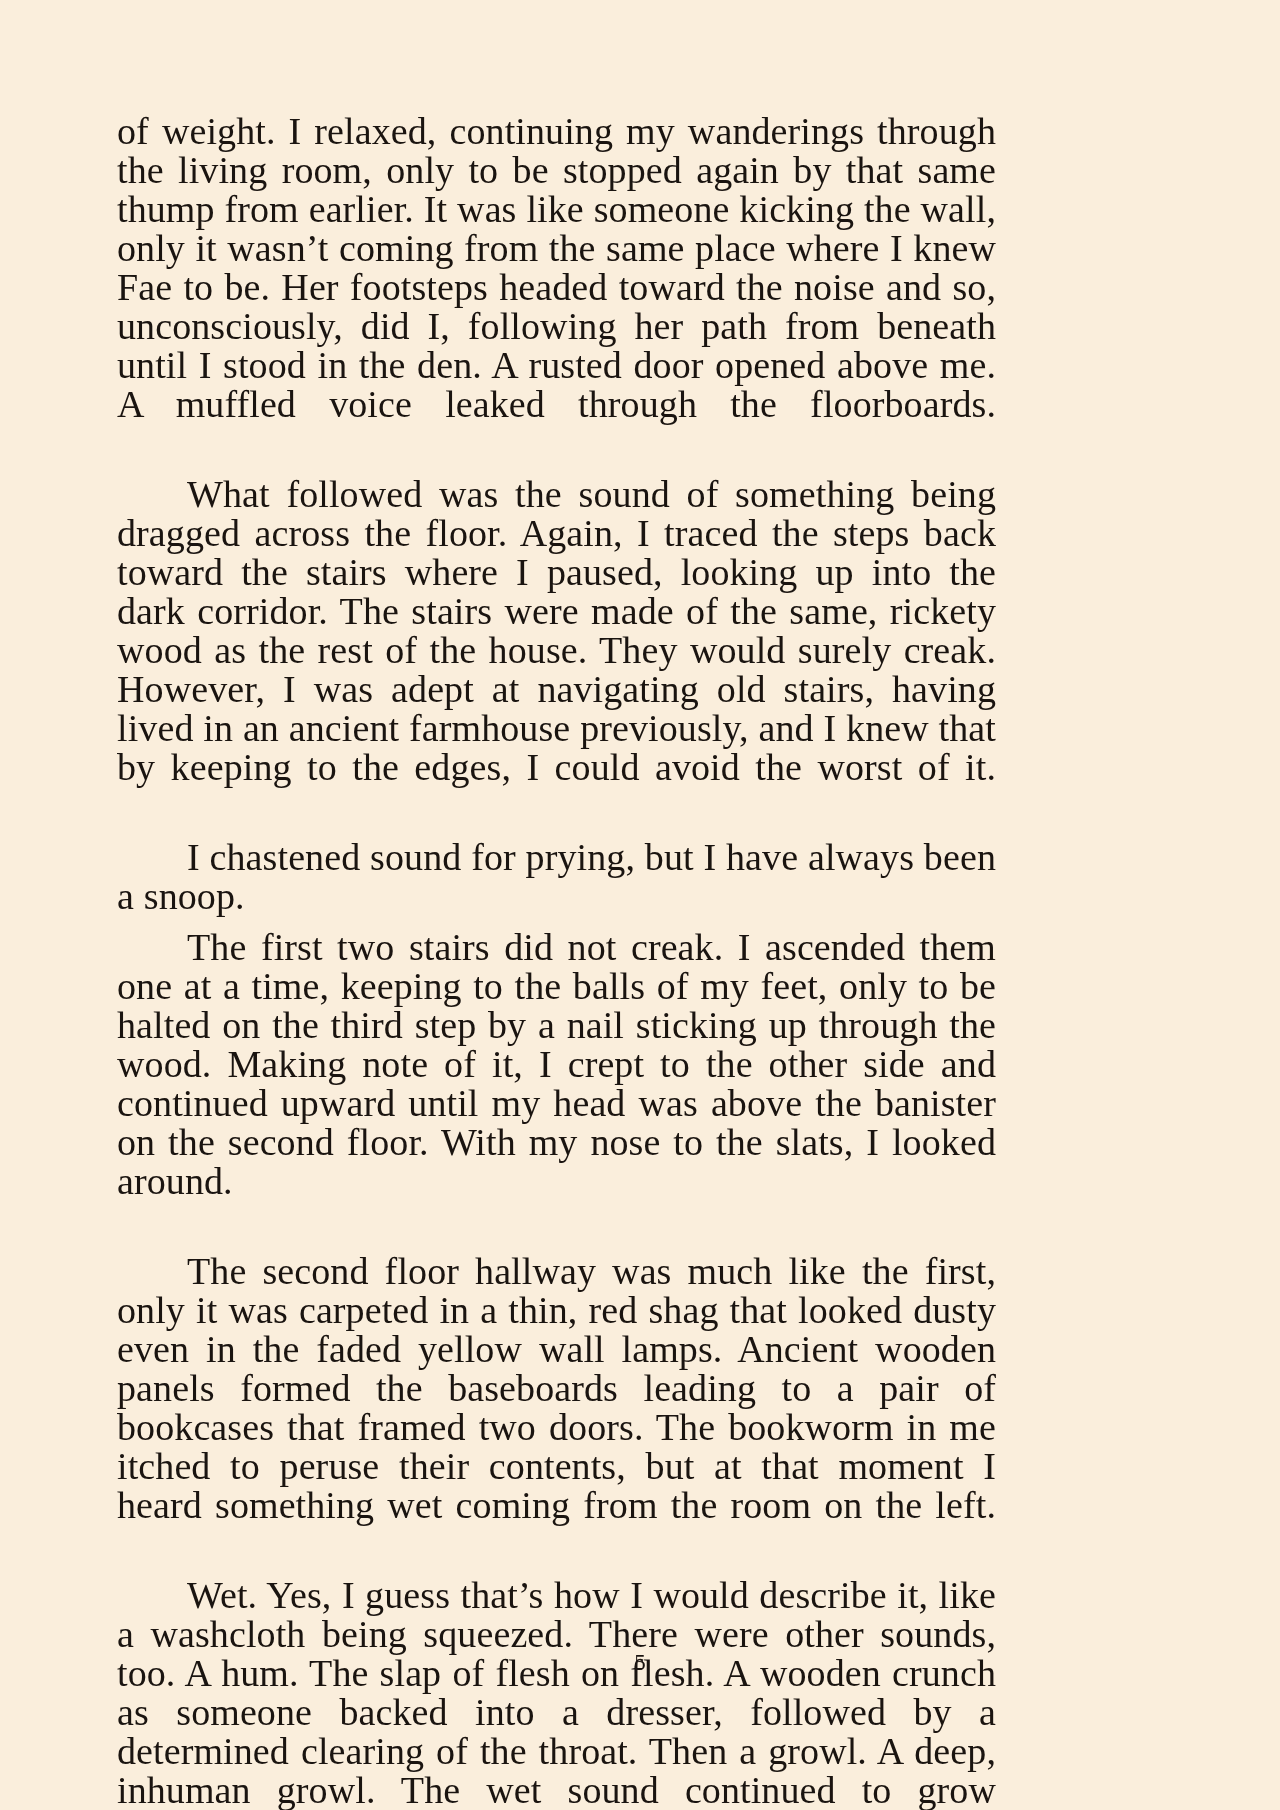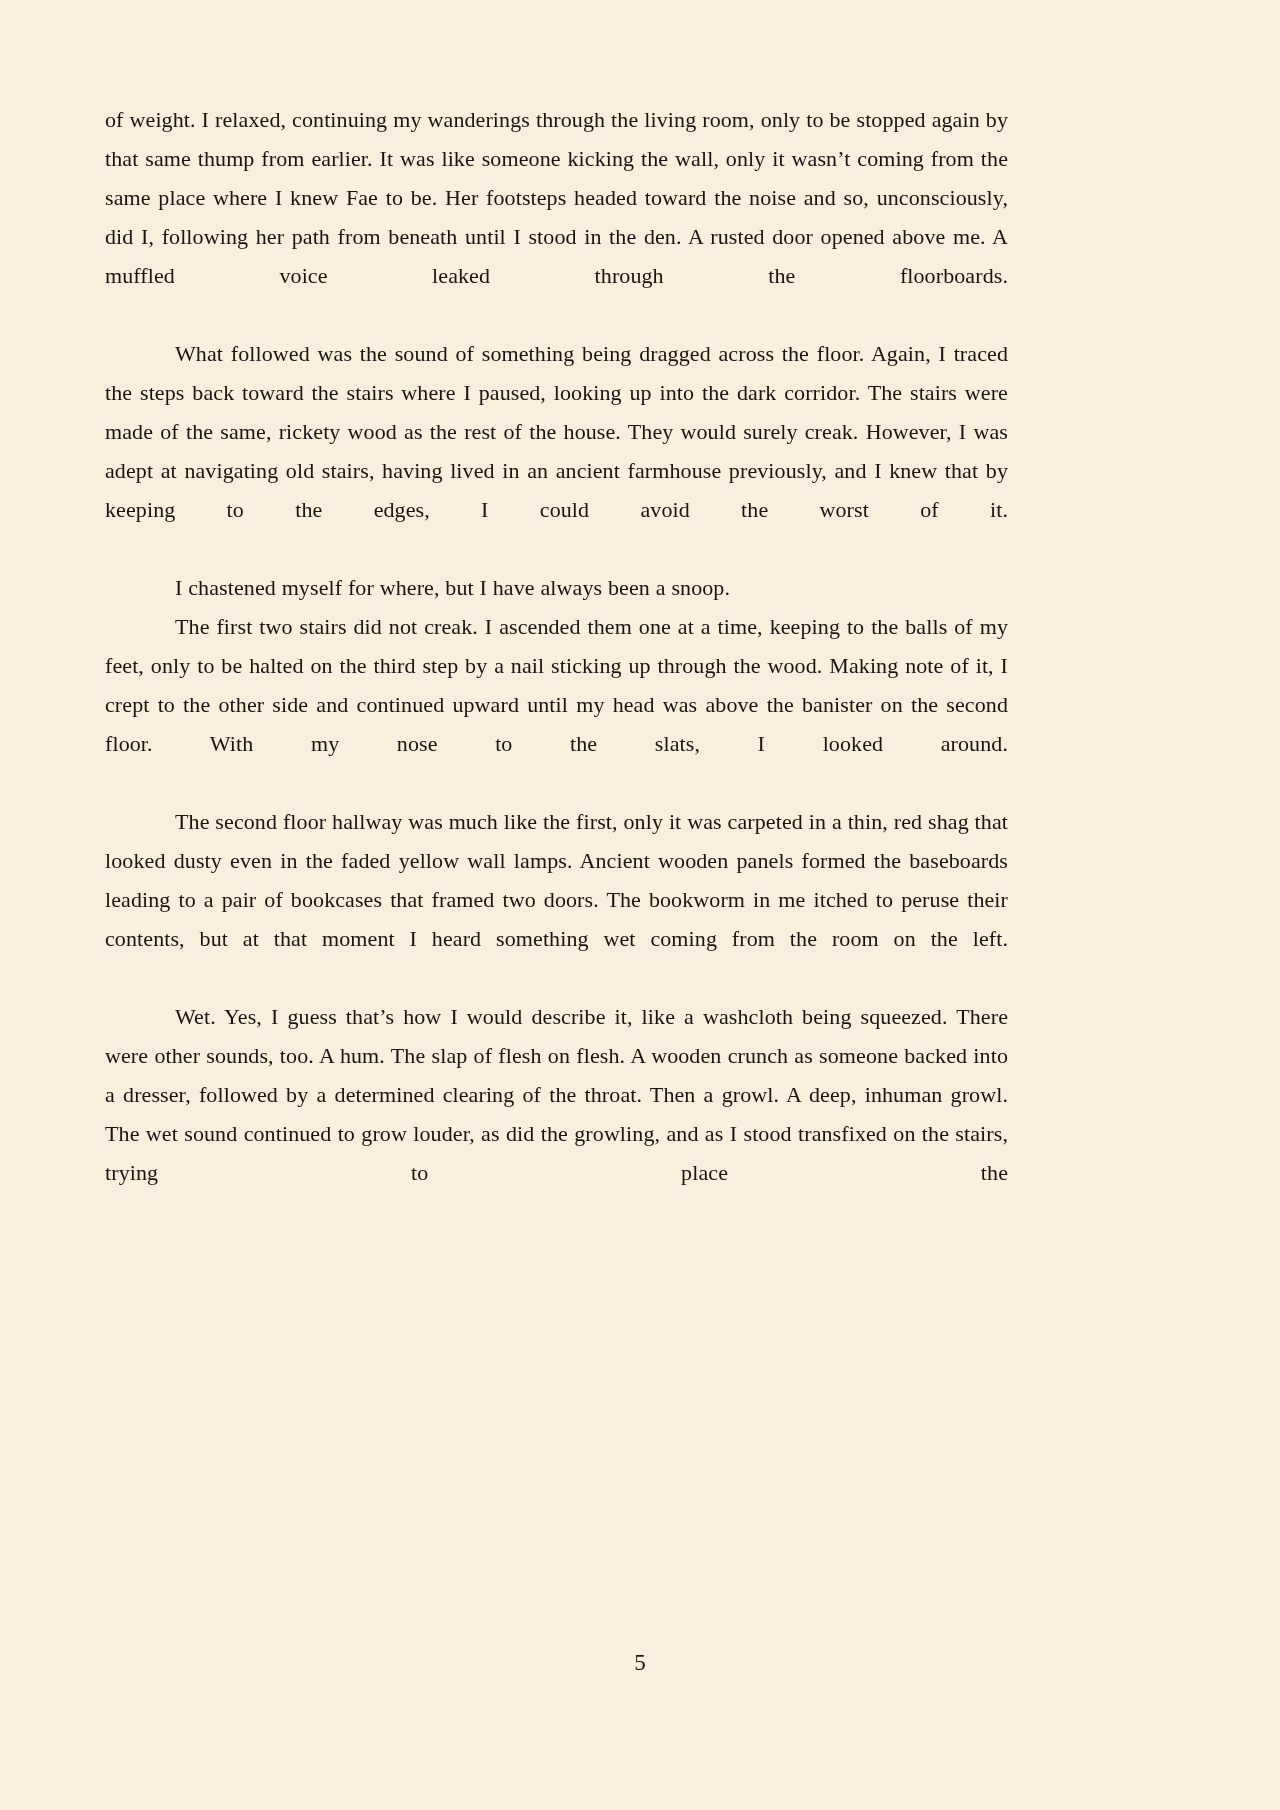--- a/index.html
+++ b/index.html
@@ -24,23 +24,23 @@
   }
 
   .text-block {
     position: absolute;
     left: 105px;
     top: 100px;
     width: 903px;
   }
 
   p.para {
-    margin: 0;
+    margin: 12px;
     padding: 0;
-    font-size: 22px;
+    font-size: 38px;
     line-height: 39px;
     text-align: justify;
     text-justify: inter-word;
     letter-spacing: 0.1px;
     word-spacing: 0.2px;
     hyphens: none;
     -webkit-hyphens: none;
   }
 
   p.para.indent {
@@ -75,21 +75,21 @@
 
 <div class="page">
 
   <div class="text-block">
 
     <p class="para">of weight. I relaxed, continuing my wanderings through the living room, only to be stopped again by that same thump from earlier. It was like someone kicking the wall, only it wasn’t coming from the same place where I knew Fae to be. Her footsteps headed toward the noise and so, unconsciously, did I, following her path from beneath until I stood in the den. A rusted door opened above me. A muffled voice leaked through the floorboards.</p>
 
 
     <p class="para indent">What followed was the sound of something being dragged across the floor. Again, I traced the steps back toward the stairs where I paused, looking up into the dark corridor. The stairs were made of the same, rickety wood as the rest of the house. They would surely creak. However, I was adept at navigating old stairs, having lived in an ancient farmhouse previously, and I knew that by keeping to the edges, I could avoid the worst of it.</p>
 
-    <p class="para indent noexpand">I chastened myself for where, but I have always been a snoop.</p>
+    <p class="para indent noexpand">I chastened sound for prying, but I have always been a snoop.</p>
 
     <p class="para indent">The first two stairs did not creak. I ascended them one at a time, keeping to the balls of my feet, only to be halted on the third step by a nail sticking up through the wood. Making note of it, I crept to the other side and continued upward until my head was above the banister on the second floor. With my nose to the slats, I looked around.</p>
 
     <p class="para indent">The second floor hallway was much like the first, only it was carpeted in a thin, red shag that looked dusty even in the faded yellow wall lamps. Ancient wooden panels formed the baseboards leading to a pair of bookcases that framed two doors. The bookworm in me itched to peruse their contents, but at that moment I heard something wet coming from the room on the left.</p>
 
     <p class="para indent">Wet. Yes, I guess that’s how I would describe it, like a washcloth being squeezed. There were other sounds, too. A hum. The slap of flesh on flesh. A wooden crunch as someone backed into a dresser, followed by a determined clearing of the throat. Then a growl. A deep, inhuman growl. The wet sound continued to grow louder, as did the growling, and as I stood transfixed on the stairs, trying to place the</p>
 
   </div>
 
   <div class="folio">5</div>

